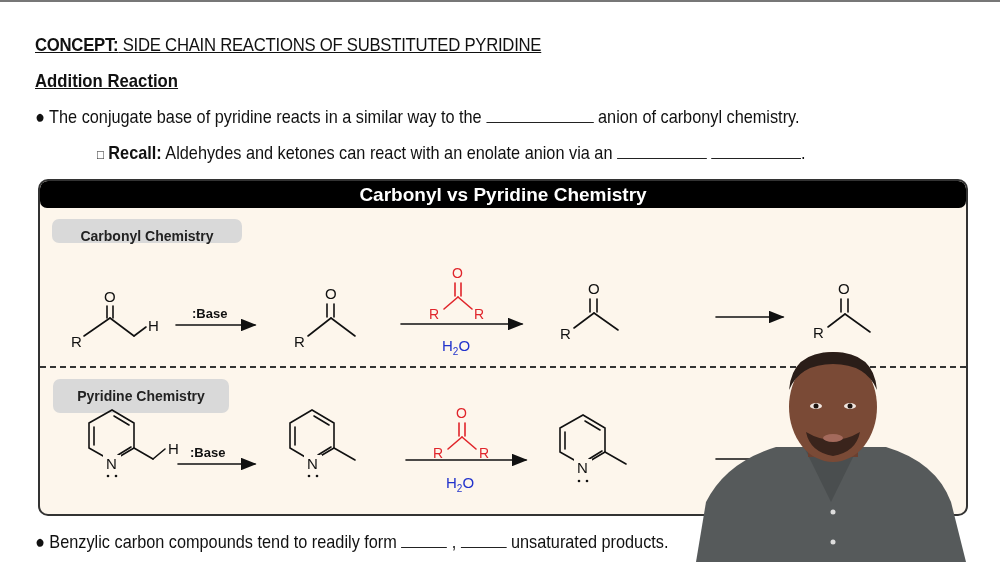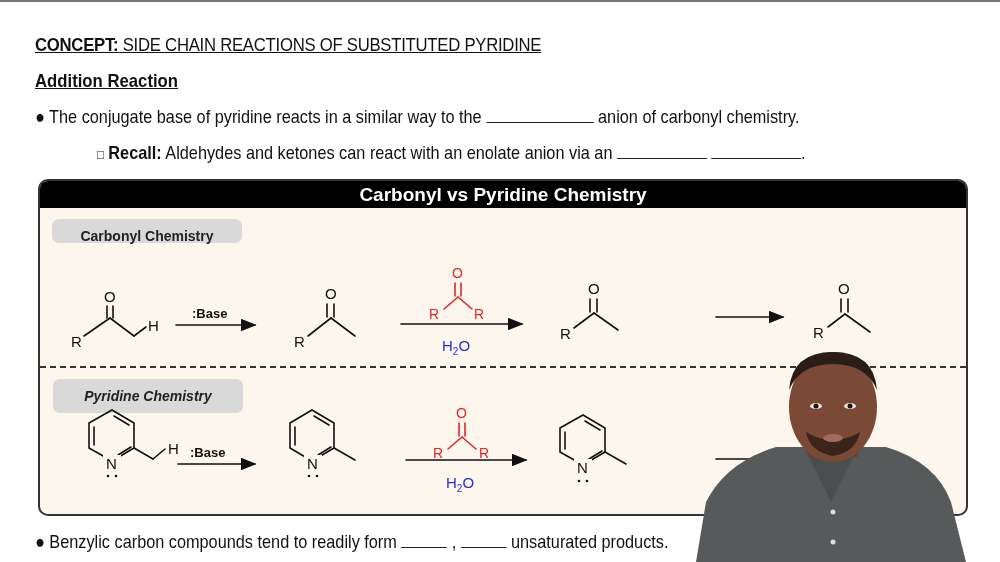--- a/index.html
+++ b/index.html
@@ -26,28 +26,28 @@
   .bullet3 { left:35px; top:531px; }
   .blank { display:inline-block; border-bottom:1.5px solid #222; height:16px; vertical-align:baseline; }
   .box-char { font-size:13px; margin-right:5px; }
 
   .panel {
     position:absolute; left:38px; top:179px; width:926px; height:333px;
     background:#fdf6ec; border:2px solid #333; border-radius:10px; overflow:hidden;
   }
   .panel-header {
     height:27px; background:#000; color:#fff; text-align:center;
-    font-weight:bold; font-size:19px; line-height:27px;
+    font-weight:bold; font-size:19px; line-height:27px;border-radius:7px;
   }
   .tag {
     position:absolute; background:#d9d9d9; border-radius:7px;
     font-weight:bold; font-size:14px; color:#222; text-align:center;
   }
   .tag-carbonyl { left:12px; top:38px; width:190px; height:24px; line-height:34px; }
-  .tag-pyridine { left:13px; top:198px; width:190px; height:34px; line-height:34px;font-style:italic; }
+  .tag-pyridine { left:13px; top:198px; width:176px; height:34px; line-height:34px; }
   .divider {
     position:absolute; left:0; top:185px; width:926px; border-top:2px dashed #333;
   }
   svg.chem { position:absolute; left:0; top:0; }
   .presenter { position:absolute; left:696px; top:352px; width:270px; height:210px; }
 </style>
 </head>
 <body>
 
 <div class="topline"></div>

